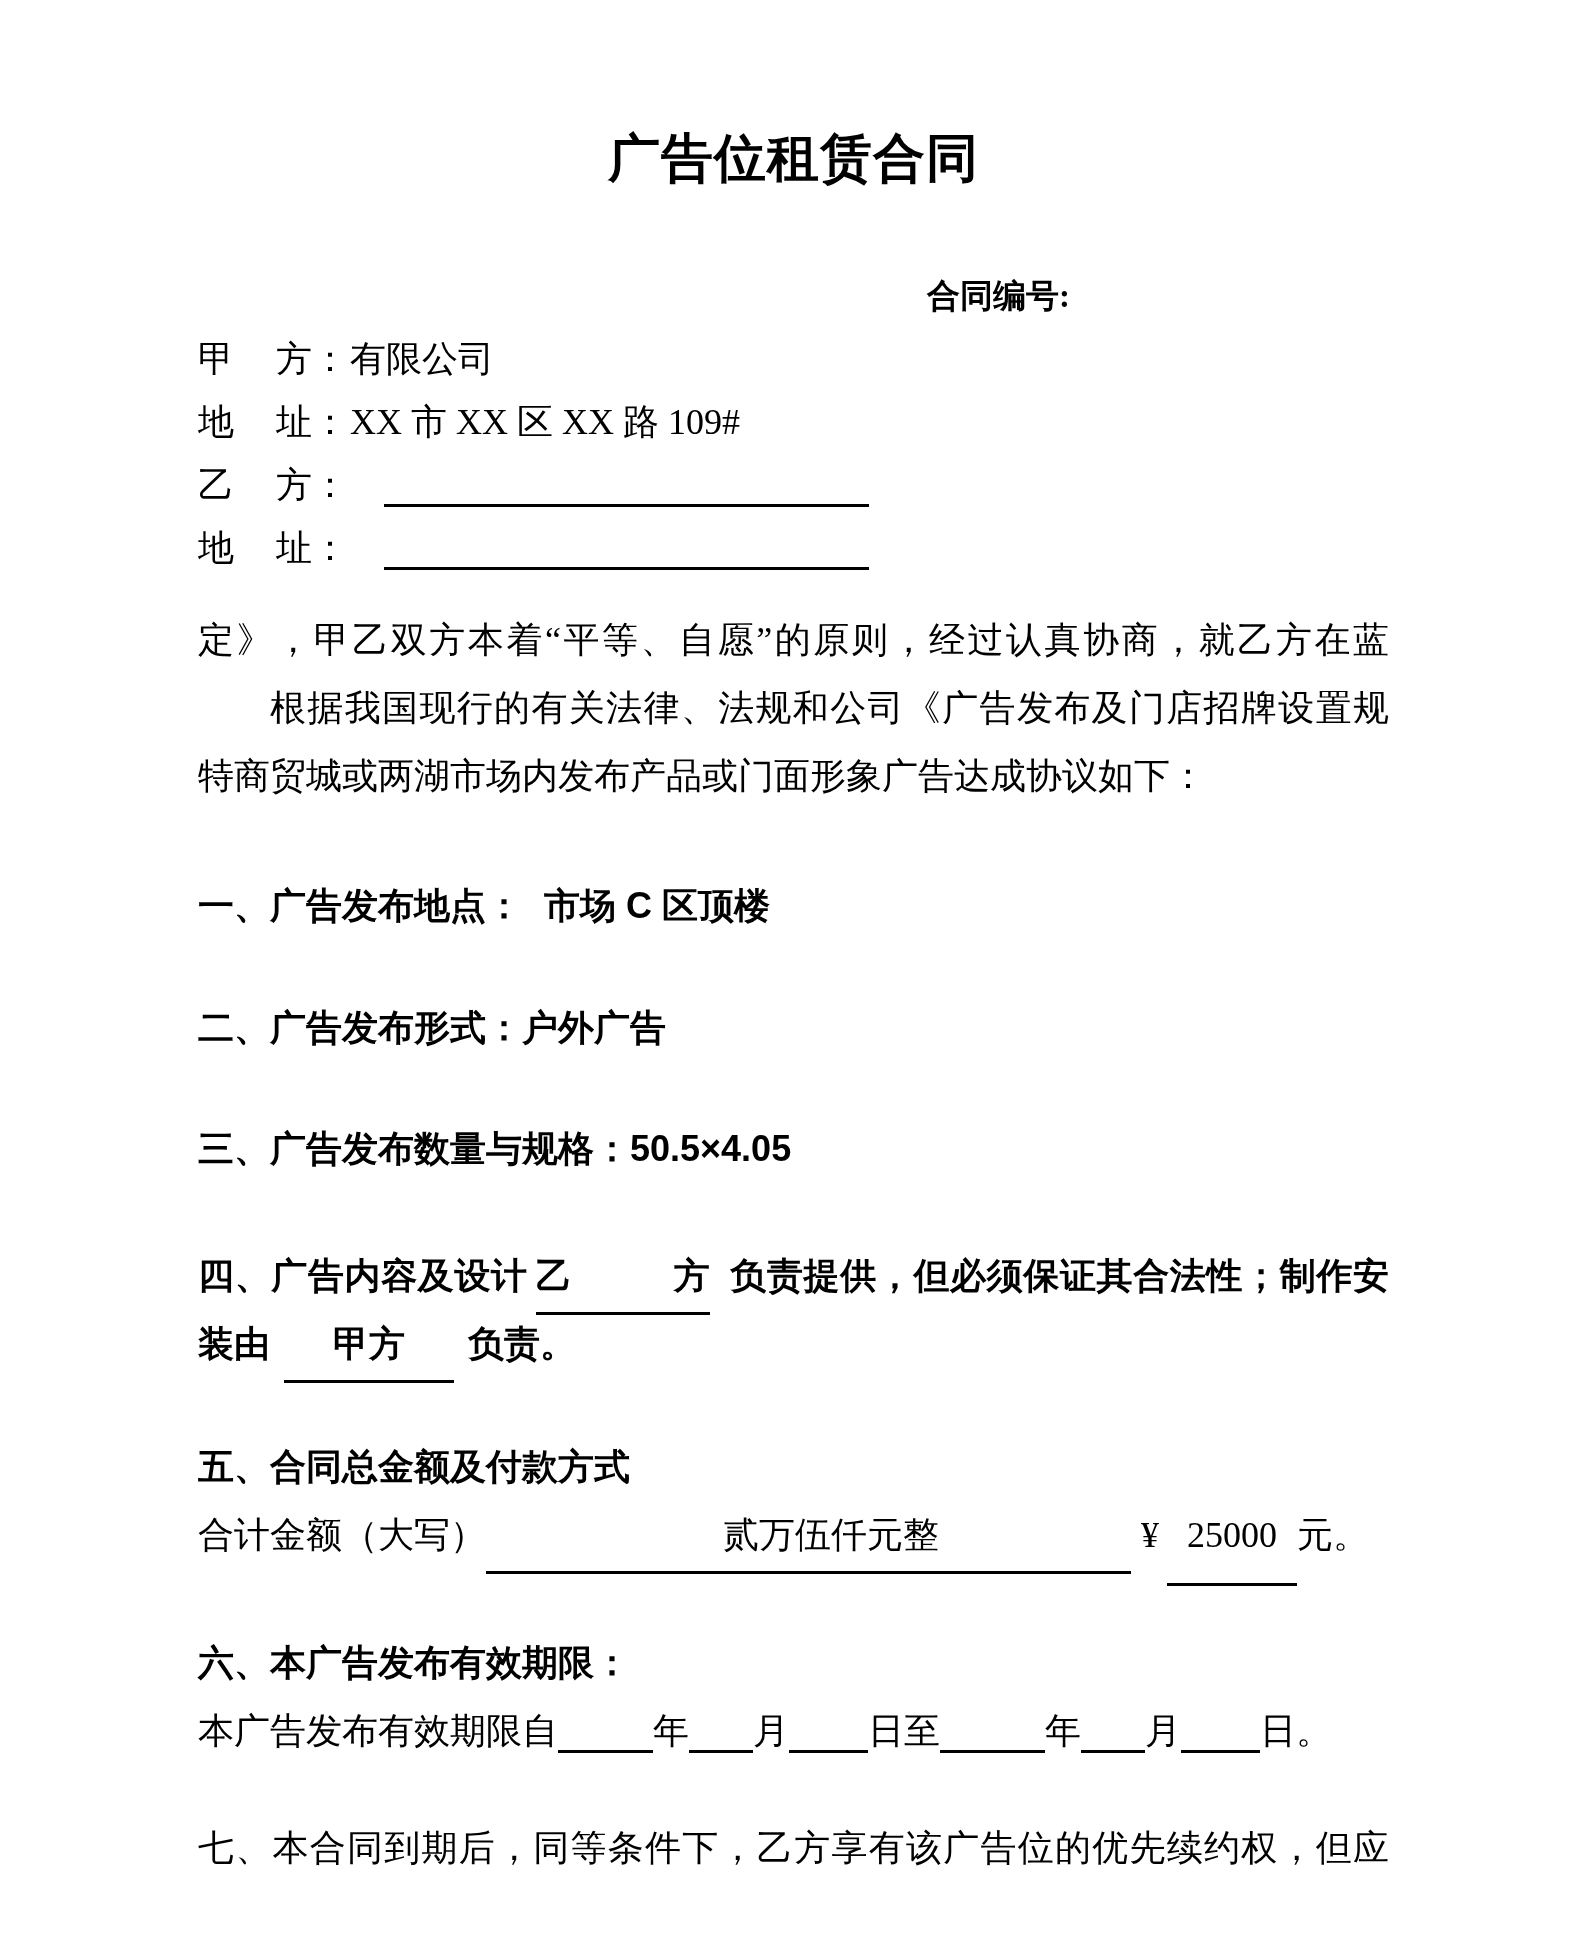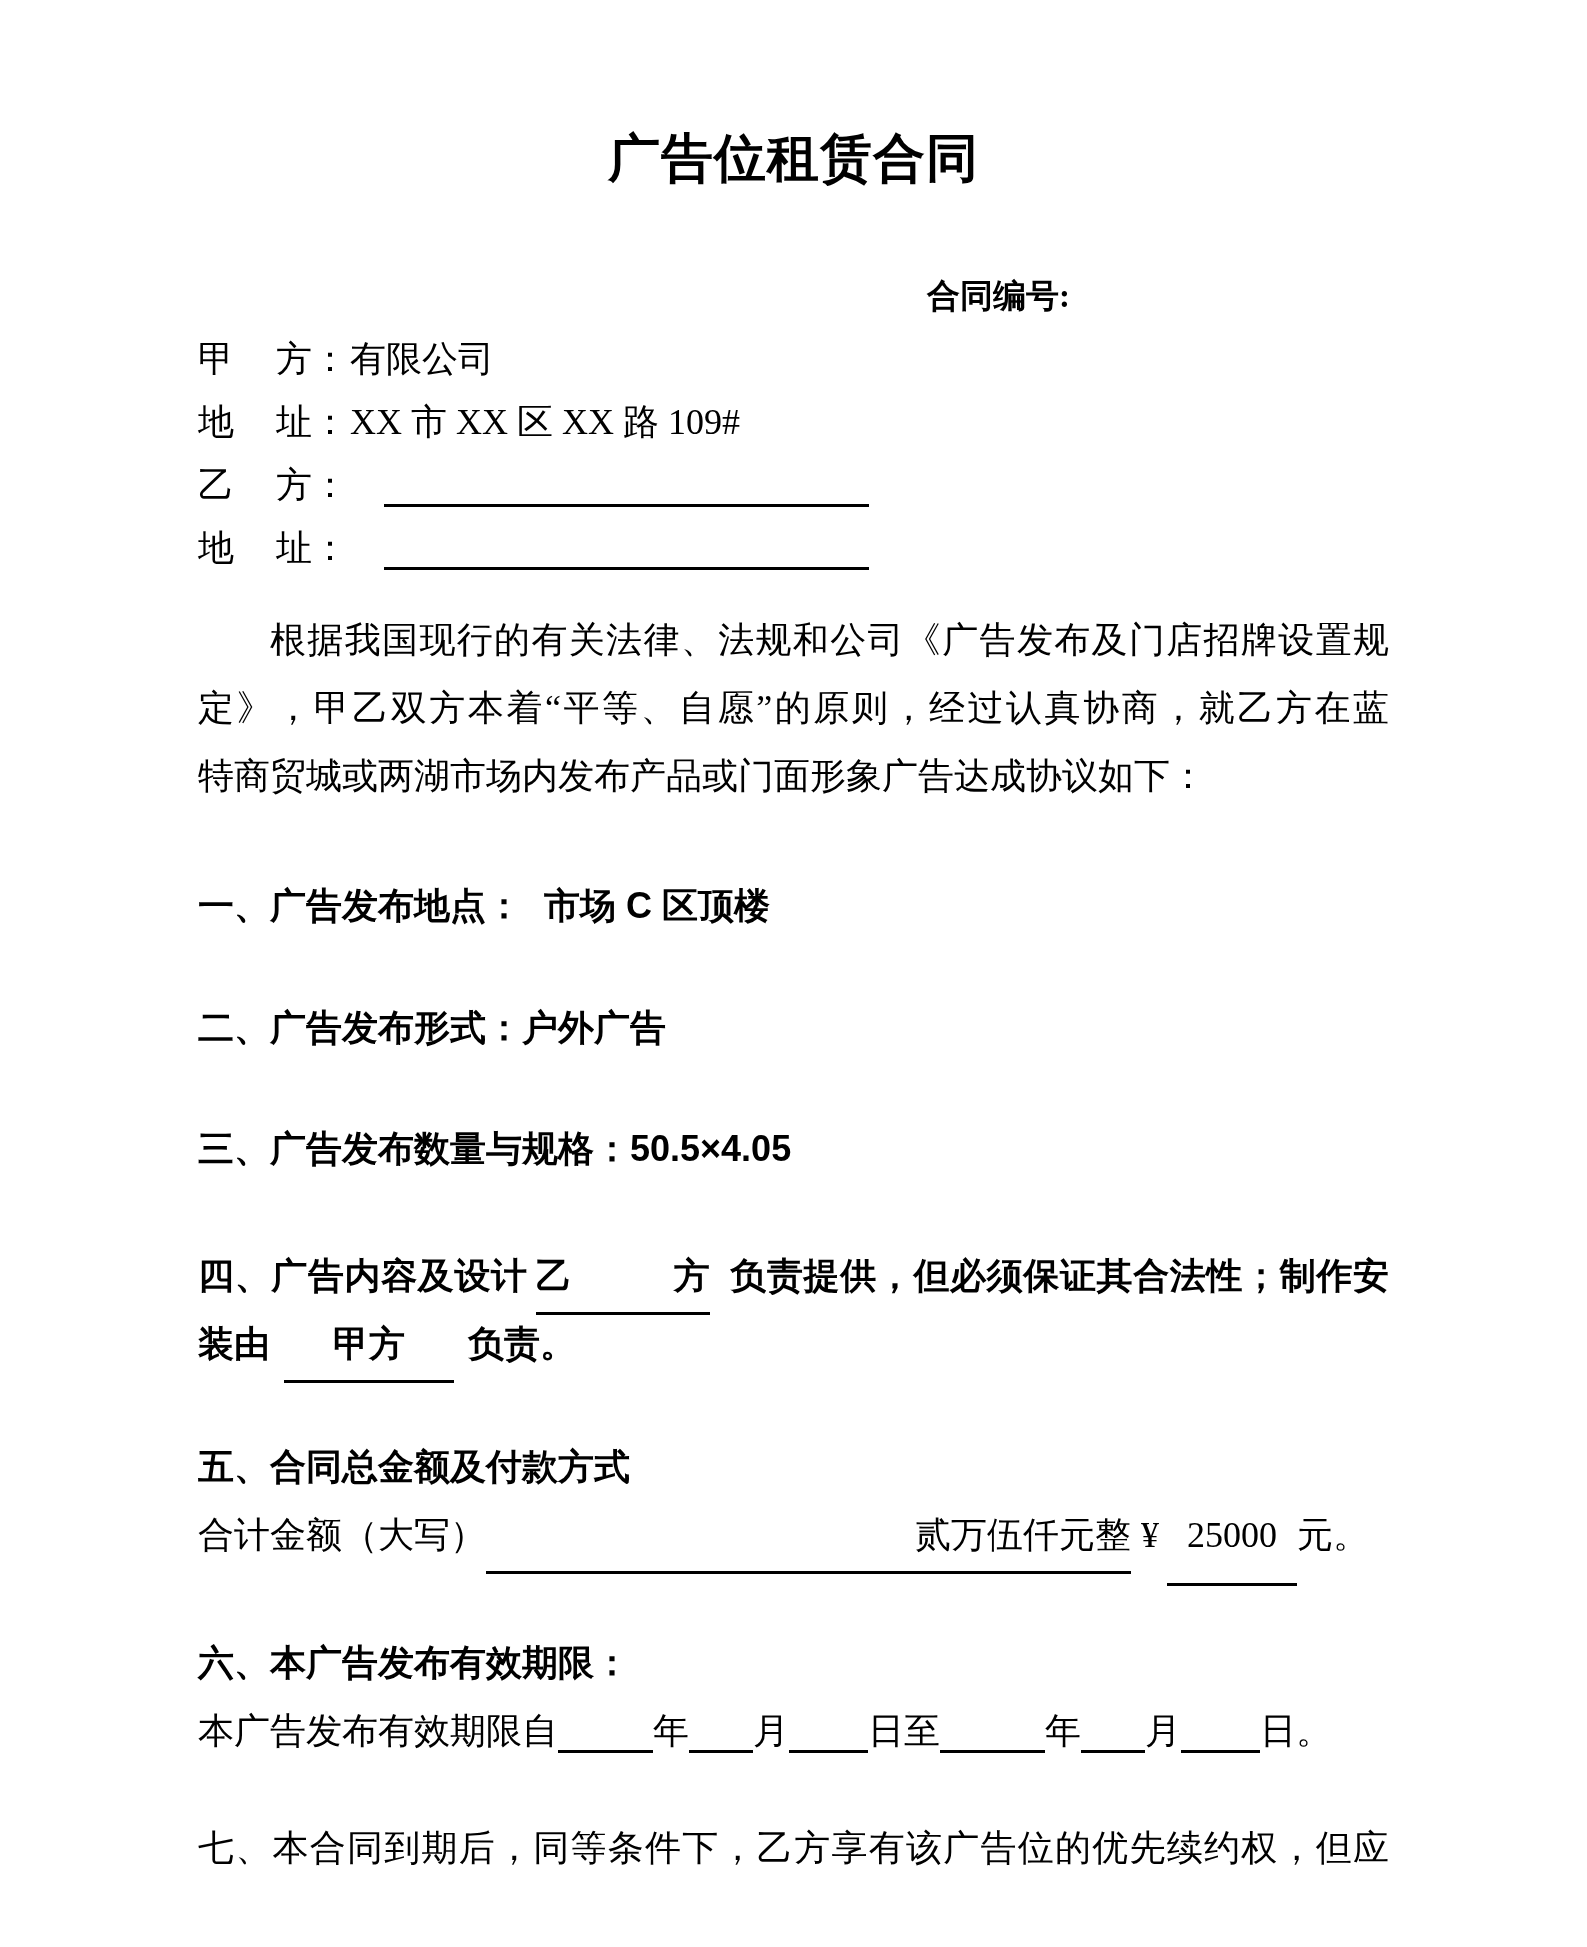--- a/index.html
+++ b/index.html
@@ -43,21 +43,21 @@
   .sec-one{margin-top:62px;}
   .sec-two{margin-top:54px;}
   .sec-three{margin-top:53px;}
   .sec-four{margin-top:59px;}
   .sec-five{margin-top:55px;}
   .sec-six{margin-top:60px;}
   .sec-seven{margin-top:49px;}
   .gap-after-colon{margin-left:22px;}
   .blank-mid{min-width:174px;text-align:center;margin:0 20px 0 8px;padding-bottom:2px;}
   .blank-mid2{min-width:170px;text-align:center;margin:0 14px 0 14px;padding-bottom:2px;}
-  .blank-words{width:645px;padding-left:45px;box-sizing:border-box;text-align:right;padding-bottom:2px;}
+  .blank-words{width:645px;padding-left:45px;box-sizing:border-box;text-align:center;padding-bottom:2px;}
   .currency{margin:0 8px 0 10px;}
   .blank-num{padding:0 20px 14px 20px;text-align:center;}
   .b1{width:95px;} .b2{width:64px;} .b3{width:79px;}
   .b4{width:105px;} .b5{width:64px;} .b6{width:79px;}
 </style>
 </head>
 <body>
 
 <div class="page">
 
@@ -88,22 +88,22 @@
     </div>
     <div class="party-row">
       <span class="plabel">
           <span>地</span>
           <span>址：</span>
         </span><span class="blank empty blank-party"></span>
     </div>
   </div>
 
   <div class="preamble">
+    <div class="line flush">定》，甲乙双方本着“平等、自愿”的原则，经过认真协商，就乙方在蓝</div>
     <div class="line flush indent">根据我国现行的有关法律、法规和公司《广告发布及门店招牌设置规</div>
-    <div class="line flush">定》，甲乙双方本着“平等、自愿”的原则，经过认真协商，就乙方在蓝</div>
     <div class="line">特商贸城或两湖市场内发布产品或门面形象广告达成协议如下：</div>
   </div>
 
   <div class="sec sec-one heading">
     <span>一、广告发布地点：</span><span class="gap-after-colon">市场 C 区顶楼</span>
   </div>
 
   <div class="sec sec-two heading">
     <span>二、广告发布形式：</span><span>户外广告</span>
   </div>

